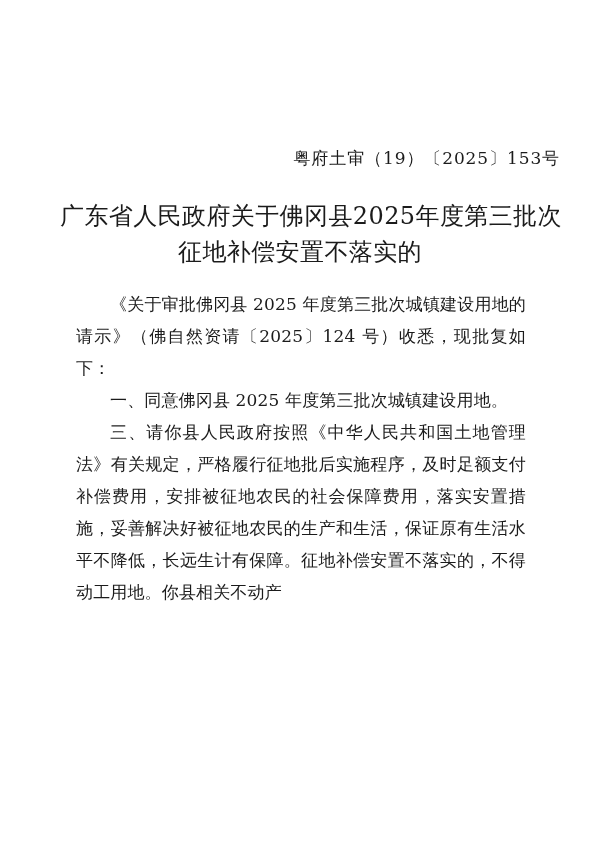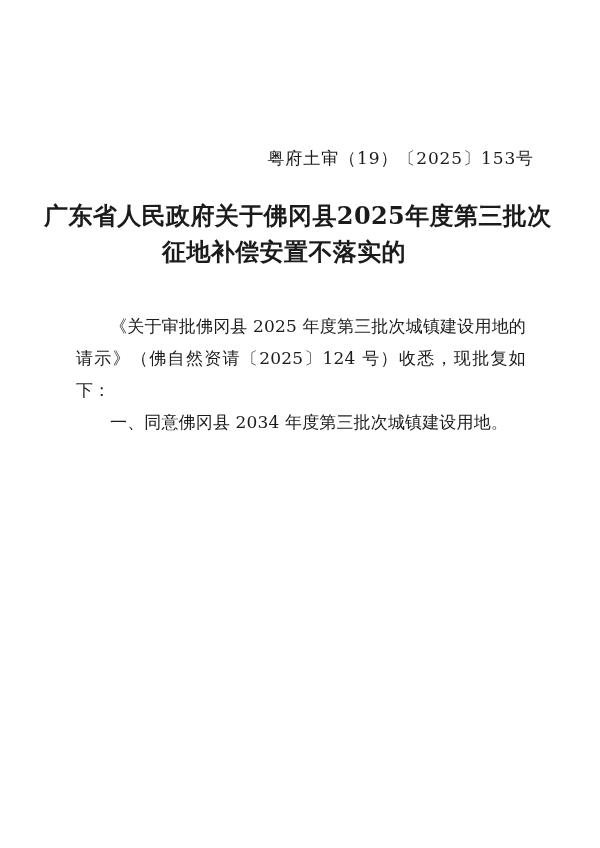--- a/index.html
+++ b/index.html
@@ -24,52 +24,52 @@
     background: #ffffff;
     box-sizing: border-box;
   }
 
   
   .doc-number {
     position: absolute;
     top: 146px;
     left: 0;
     width: 600px;
-    padding-right: 66px;
+    padding-right: 40px;
     box-sizing: border-box;
     text-align: right;
     font-size: 17px;
     line-height: 24px;
     letter-spacing: 0.9px;
     white-space: nowrap;
     font-family: "DejaVu Serif", "Liberation Serif", serif;
   }
 
   
   .doc-title {
     position: absolute;
     top: 198px;
-    left: 44px;
+    left: 60px;
     width: 480px;
     text-align: center;
-    font-weight: bold;
+    font-weight: normal;
     font-size: 24px;
     line-height: 36px;
     letter-spacing: 0.4px;
     font-family: "DejaVu Serif", "Liberation Serif", serif;
   }
   .doc-title .tline {
     display: block;
     white-space: nowrap;
   }
 
   
   .doc-body {
     position: absolute;
-    top: 310px;
+    top: 288px;
     left: 76px;
     width: 450px;
     font-size: 17px;
     line-height: 32px;
     letter-spacing: 0.15px;
     text-align: justify;
     text-justify: inter-ideograph;
     font-family: "DejaVu Serif", "Liberation Serif", serif;
   }
   .doc-body p {
@@ -92,16 +92,17 @@
   <div class="doc-number">粤府土审（19）〔2025〕153号</div>
 
   <div class="doc-title">
     <span class="tline">广东省人民政府关于佛冈县2025年度第三批次</span>
     <span class="tline">征地补偿安置不落实的</span>
   </div>
 
   <div class="doc-body">
     <p class="salutation"></p>
     <p class="indent">《关于审批佛冈县 2025 年度第三批次城镇建设用地的请示》（佛自然资请〔2025〕124 号）收悉，现批复如下：</p>
-    <p class="indent">一、同意佛冈县 2034 年度第三批次城镇建设用地。</p>
+    <p class="indent">一、同意佛冈县 2025 年度第三批次城镇建设用地。</p>
+    <p class="indent">三、请你县人民政府按照《中华人民共和国土地管理法》有关规定，严格履行征地批后实施程序，及时足额支付补偿费用，安排被征地农民的社会保障费用，落实安置措施，妥善解决好被征地农民的生产和生活，保证原有生活水平不降低，长远生计有保障。征地补偿安置不落实的，不得动工用地。你县相关不动产</p>
   </div>
 
 </div>
 
 </body></html>

